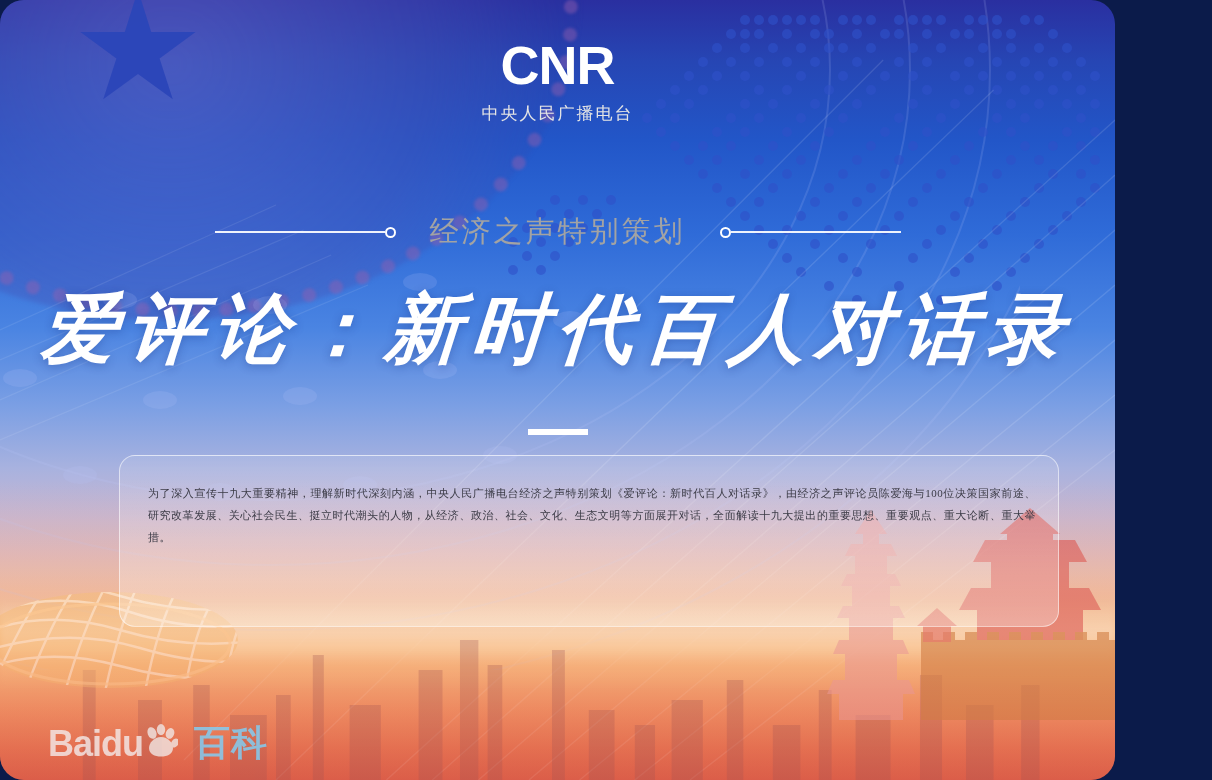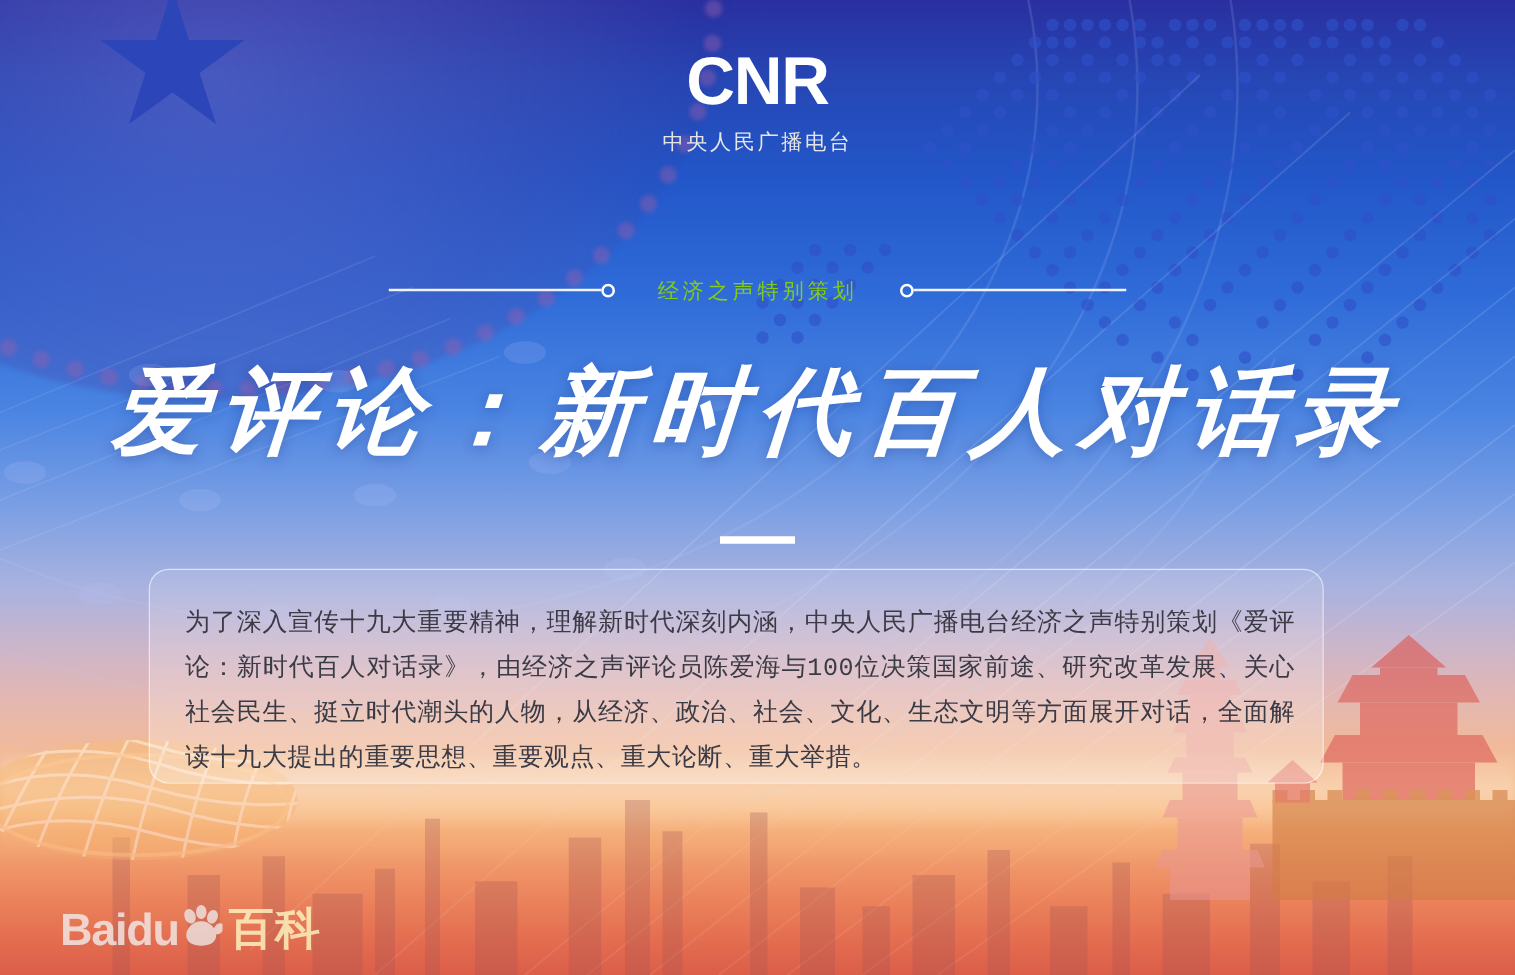--- a/index.html
+++ b/index.html
@@ -6,23 +6,24 @@
     margin: 0;
     padding: 0;
     background: #0b1b4a;
   }
   body {
     font-family: "Liberation Sans", "DejaVu Sans", sans-serif;
   }
 
   #poster {
     position: relative;
-    width: 1212px;
+    width: 1115px;
     height: 780px;
     overflow: hidden;
+    border-radius: 24px;
   }
 
   
   .bg-base {
     position: absolute;
     inset: 0;
     background:
       linear-gradient(to bottom,
         #2a2fa0 0%,
         #2646b4 8%,
@@ -220,22 +221,22 @@
   .kicker-dot {
     width: 11px;
     height: 11px;
     border-radius: 50%;
     border: 2px solid #ffffff;
     background: transparent;
     box-sizing: border-box;
     margin: 0 0px;
   }
   .kicker-text {
-    font-size: 17px;
-    color: #84cc16;
+    font-size: 29px;
+    color: #a3a3a3;
     letter-spacing: 3px;
     padding: 0 34px;
     font-family: "DejaVu Sans", "Liberation Sans", sans-serif;
   }
 
   .title {
     position: absolute;
     left: 0;
     right: 0;
     top: 288px;
@@ -271,26 +272,26 @@
     box-sizing: border-box;
     border: 1px solid rgba(255,255,255,0.55);
     border-radius: 16px;
     background: linear-gradient(to bottom,
        rgba(255,255,255,0.10) 0%,
        rgba(255,255,255,0.22) 55%,
        rgba(255,255,255,0.30) 100%);
     padding: 26px 22px 0 28px;
   }
   .panel-text {
-    font-size: 20px;
-    line-height: 36px;
+    font-size: 11px;
+    line-height: 22px;
     color: #3b3b46;
     text-align: justify;
     letter-spacing: 0.5px;
-    font-family: Liberation Mono, monospace;
+    font-family: Liberation Serif, serif;
   }
 
   
   .watermark {
     position: absolute;
     left: 48px;
     bottom: 12px;
     display: flex;
     align-items: center;
     opacity: 0.80;
@@ -305,23 +306,23 @@
   .wm-paw {
     width: 34px;
     height: 34px;
     margin: 0 1px 6px 1px;
     position: relative;
   }
   .wm-paw svg { width: 100%; height: 100%; }
   .wm-cn {
     font-size: 36px;
     font-weight: bold;
-    color: #fef9c3;
+    color: #7dd3fc;
     letter-spacing: 1px;
-    margin-left: 4px;
+    margin-left: 15px;
     font-family: "DejaVu Sans", "Liberation Sans", sans-serif;
   }
 </style>
 </head>
 <body>
 
 <div id="poster">
 
   <div class="bg-base"></div>
 

